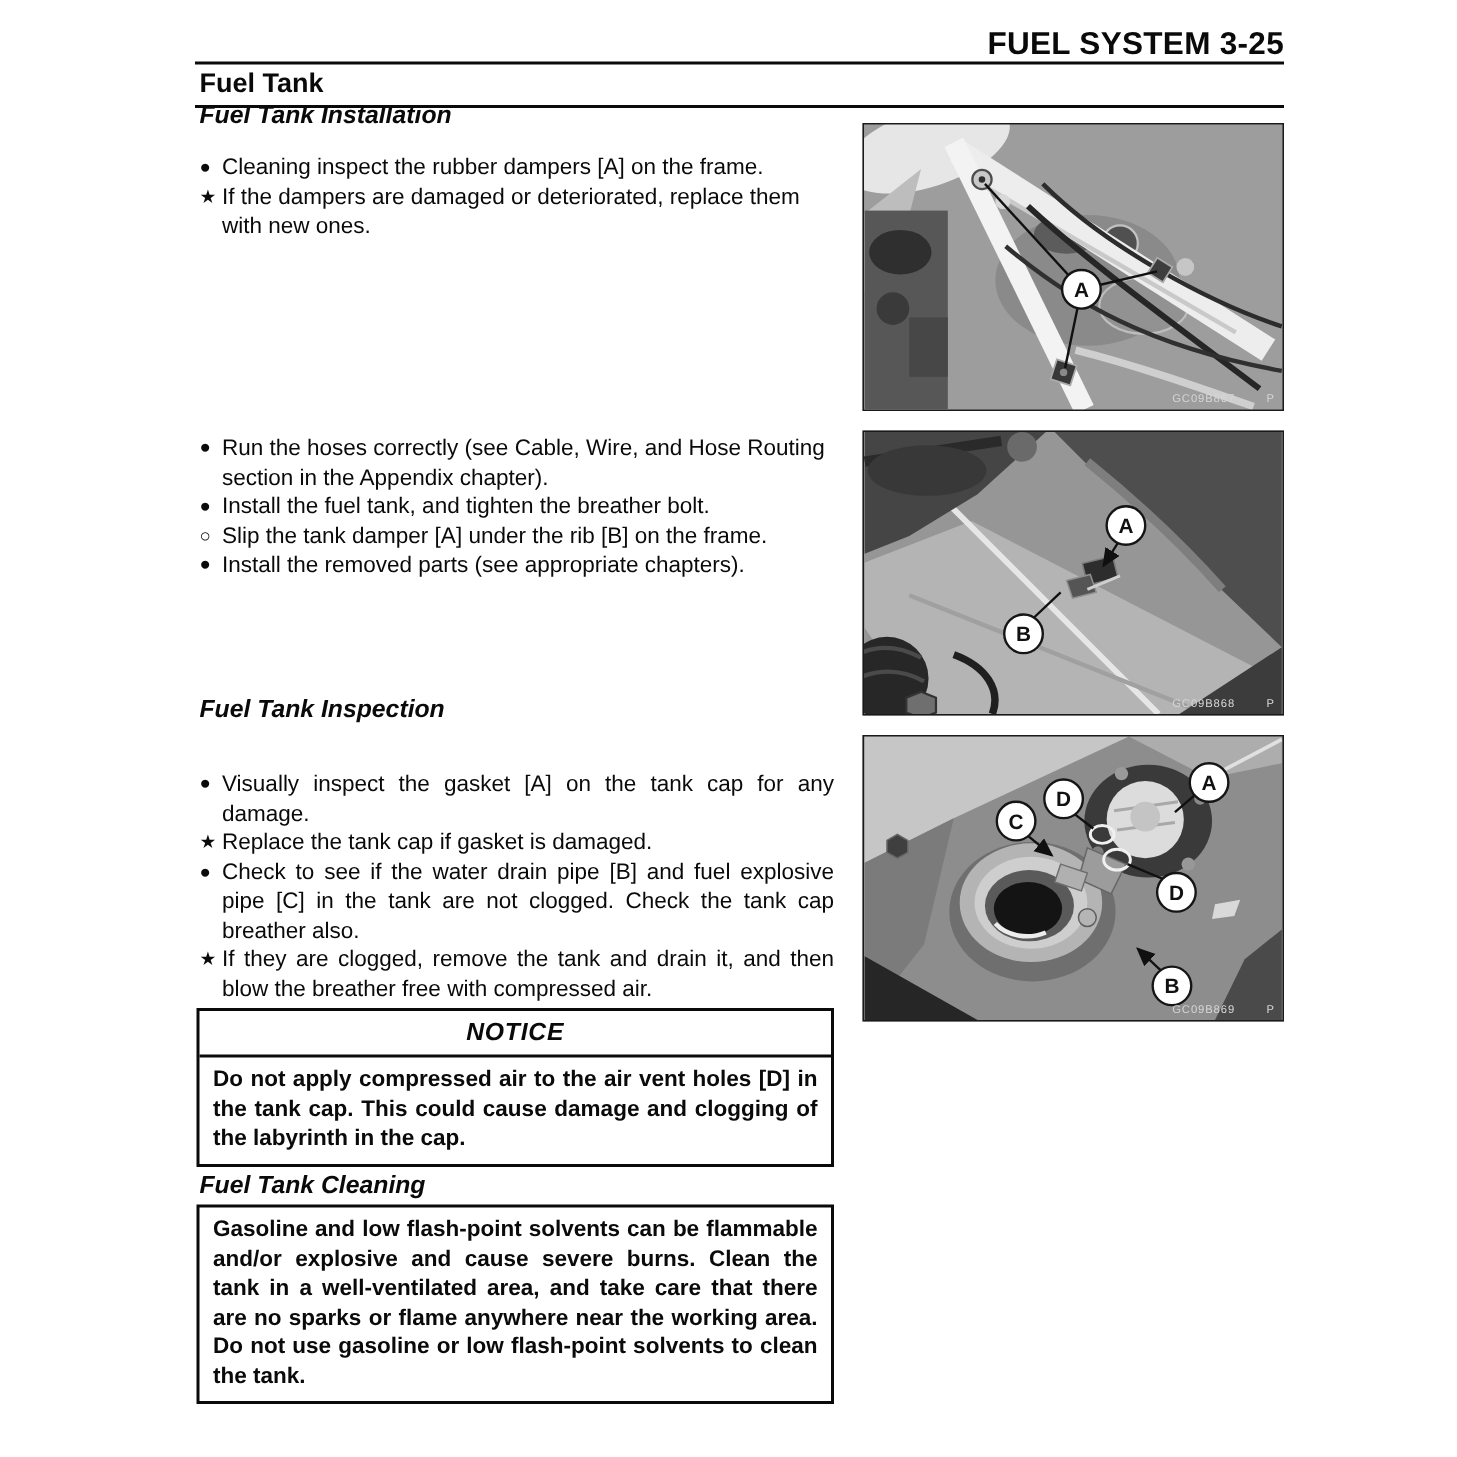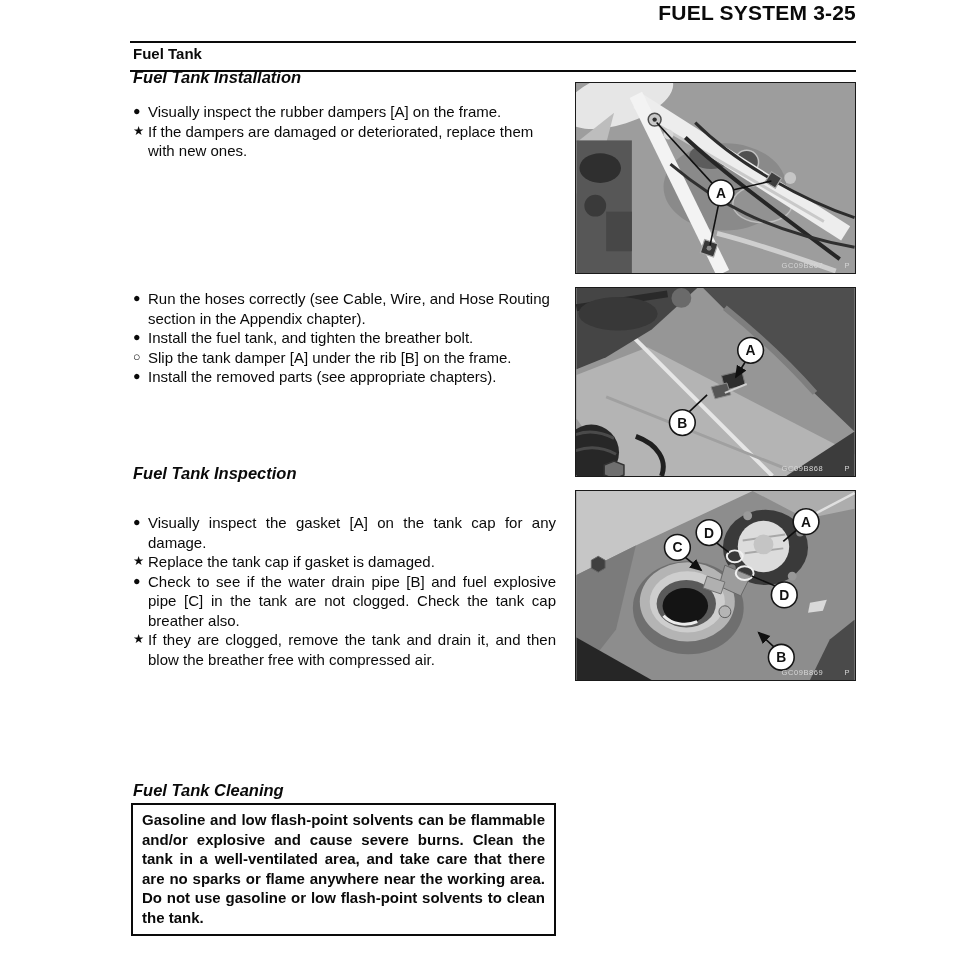--- a/index.html
+++ b/index.html
@@ -2,27 +2,27 @@
 <html><head>
 <meta charset="utf-8">
 <style>
   * { margin:0; padding:0; box-sizing:border-box; }
   html,body { background:#ffffff; }
   .page {
     position:relative; width:971px; height:971px; background:#ffffff;
     font-family:"Liberation Sans", sans-serif; color:#0a0a0a; overflow:hidden;
   }
   .running-header {
-    position:absolute; top:1px; left:130px; width:726px;
+    position:absolute; top:18px; left:130px; width:726px;
     text-align:right; font-size:21px; font-weight:bold; letter-spacing:0.2px;
   }
   .rule { position:absolute; left:130px; width:726px; background:#0a0a0a; }
   .rule-1 { top:41px; height:2px; }
   .rule-2 { top:70px; height:2px; }
-  .section-title { position:absolute; top:45px; left:133px; font-size:15px; font-weight:bold; }
+  .section-title { position:absolute; top:45px; left:133px; font-size:18px; font-weight:bold; }
   .sub-title { position:absolute; left:133px; font-size:16.5px; font-weight:bold; font-style:italic; }
   #t-install { top:68px; }
   #t-inspect { top:464px; }
   #t-clean   { top:781px; }
 
   .list { position:absolute; left:133px; width:423px; font-size:15px; line-height:19.5px; }
   #list-1 { top:102px; }
   #list-2 { top:289px; }
   #list-3 { top:513px; }
   .li { display:flex; }
@@ -72,21 +72,21 @@
   <div class="running-header">FUEL SYSTEM 3-25</div>
   <div class="rule rule-1"></div>
   <div class="section-title">Fuel Tank</div>
   <div class="rule rule-2"></div>
 
   <div class="sub-title" id="t-install">Fuel Tank Installation</div>
 
   <div class="list" id="list-1">
     <div class="li">
       <span class="marker">●</span>
-      <span class="txt">Visually inspect the rubber dampers [A] on the frame.</span>
+      <span class="txt">Cleaning inspect the rubber dampers [A] on the frame.</span>
     </div>
     <div class="li">
       <span class="marker">★</span>
       <span class="txt">If the dampers are damaged or deteriorated, replace them with new ones.</span>
     </div>
   </div>
 
   <div class="list" id="list-2">
     <div class="li">
       <span class="marker">●</span>
@@ -120,20 +120,26 @@
     <div class="li">
       <span class="marker">●</span>
       <span class="txt">Check to see if the water drain pipe [B] and fuel explosive pipe [C] in the tank are not clogged.  Check the tank cap breather also.</span>
     </div>
     <div class="li">
       <span class="marker">★</span>
       <span class="txt">If they are clogged, remove the tank and drain it, and then blow the breather free with compressed air.</span>
     </div>
   </div>
 
+  <div class="callout-box" id="notice-box">
+    <div class="box-head notice-head">
+      <span>NOTICE</span>
+    </div>
+    <div class="box-body">Do not apply compressed air to the air vent holes [D] in the tank cap.  This could cause damage and clogging of the labyrinth in the cap.</div>
+  </div>
 
   <div class="sub-title" id="t-clean">Fuel Tank Cleaning</div>
 
   <div class="callout-box" id="warning-box">
     <div class="box-body">Gasoline and low flash-point solvents can be flammable and/or explosive and cause severe burns.  Clean the tank in a well-ventilated area, and take care that there are no sparks or flame anywhere near the working area.  Do not use gasoline or low flash-point solvents to clean the tank.</div>
   </div>
 
   <div class="figure" id="fig-1">
     <svg viewBox="0 0 281 192">
       <rect width="281" height="192" fill="#9d9d9d"></rect>

